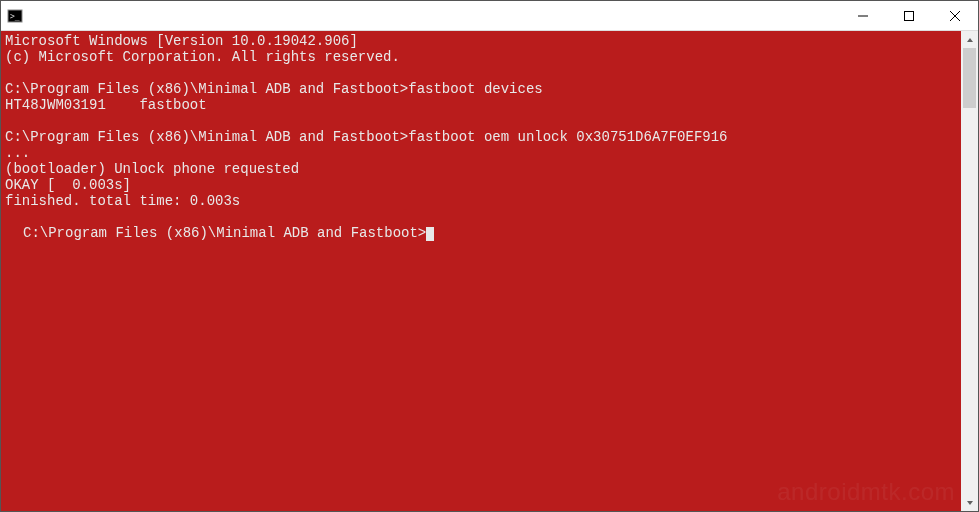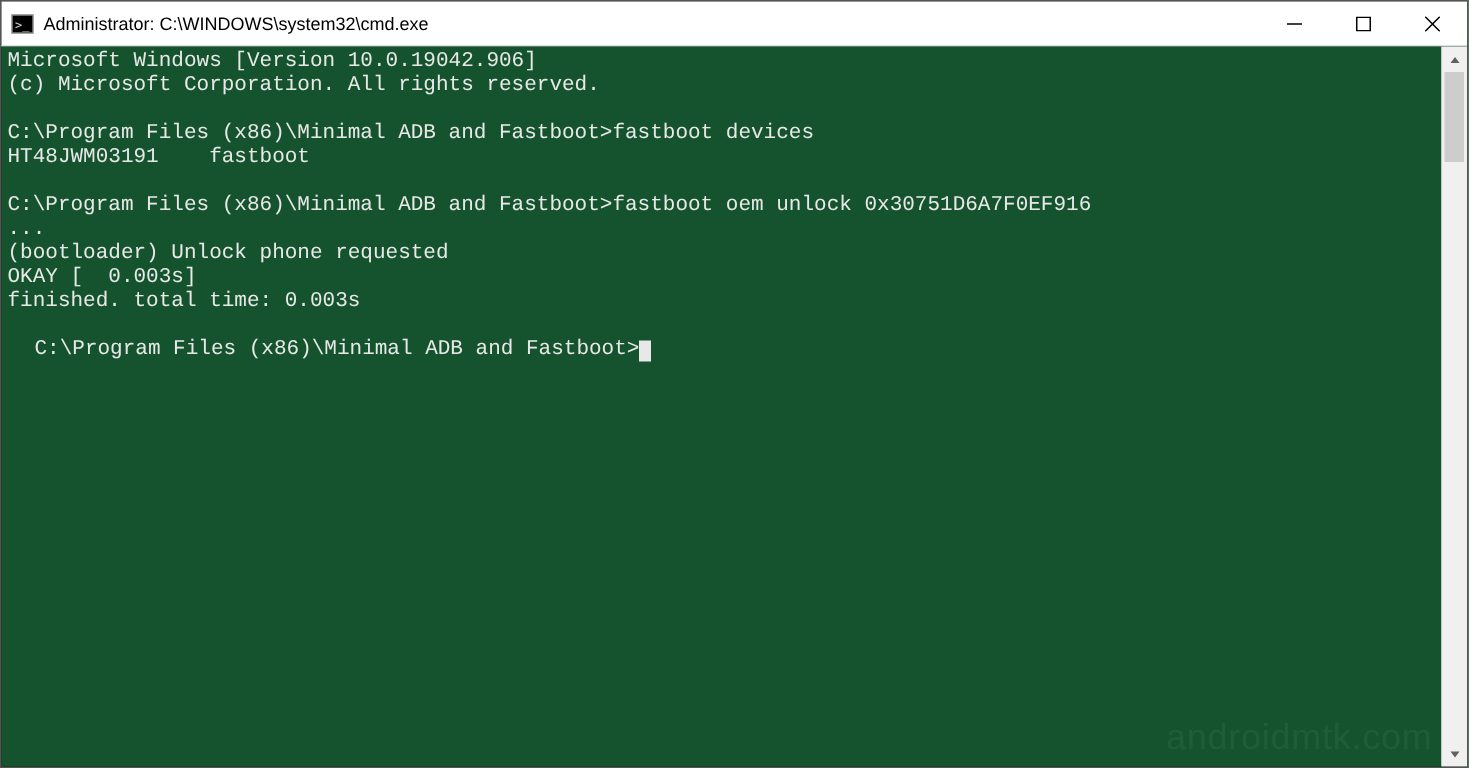--- a/index.html
+++ b/index.html
@@ -53,21 +53,21 @@
     display: flex;
     align-items: center;
     justify-content: center;
     color: #000;
   }
   .win-btn svg { display:block; }
 
   .console-body {
     flex: 1;
     display: flex;
-    background: #14532d;
+    background: #b91c1c;
     overflow: hidden;
     gap: 30px;
   }
   .console-text {
     flex: 1;
     padding: 2px 4px;
     font-family: Consolas, "Courier New", monospace;
     font-size: 14px;
     line-height: 16px;
     color: #e8e8e8;
@@ -127,21 +127,20 @@
 
 <div class="window">
 
   <div class="titlebar">
     <span class="titlebar-icon">
       <svg width="16" height="16" viewBox="0 0 16 16">
         <rect x="1" y="2" width="14" height="12" fill="#000" stroke="#888" stroke-width="1"></rect>
         <text x="3" y="11" font-family="Consolas,monospace" font-size="8" fill="#ccc">&gt;_</text>
       </svg>
     </span>
-    <span class="title-text">Administrator: C:\WINDOWS\system32\cmd.exe</span>
     <span class="titlebar-spacer"></span>
     <div class="win-controls">
       <div class="win-btn">
         <svg width="10" height="10" viewBox="0 0 10 10">
             <path d="M0 5 H10" stroke="#000" stroke-width="1"></path>
           </svg>
       </div>
       <div class="win-btn">
         <svg width="10" height="10" viewBox="0 0 10 10">
             <rect x="0.5" y="0.5" width="9" height="9" fill="none" stroke="#000" stroke-width="1"></rect>

